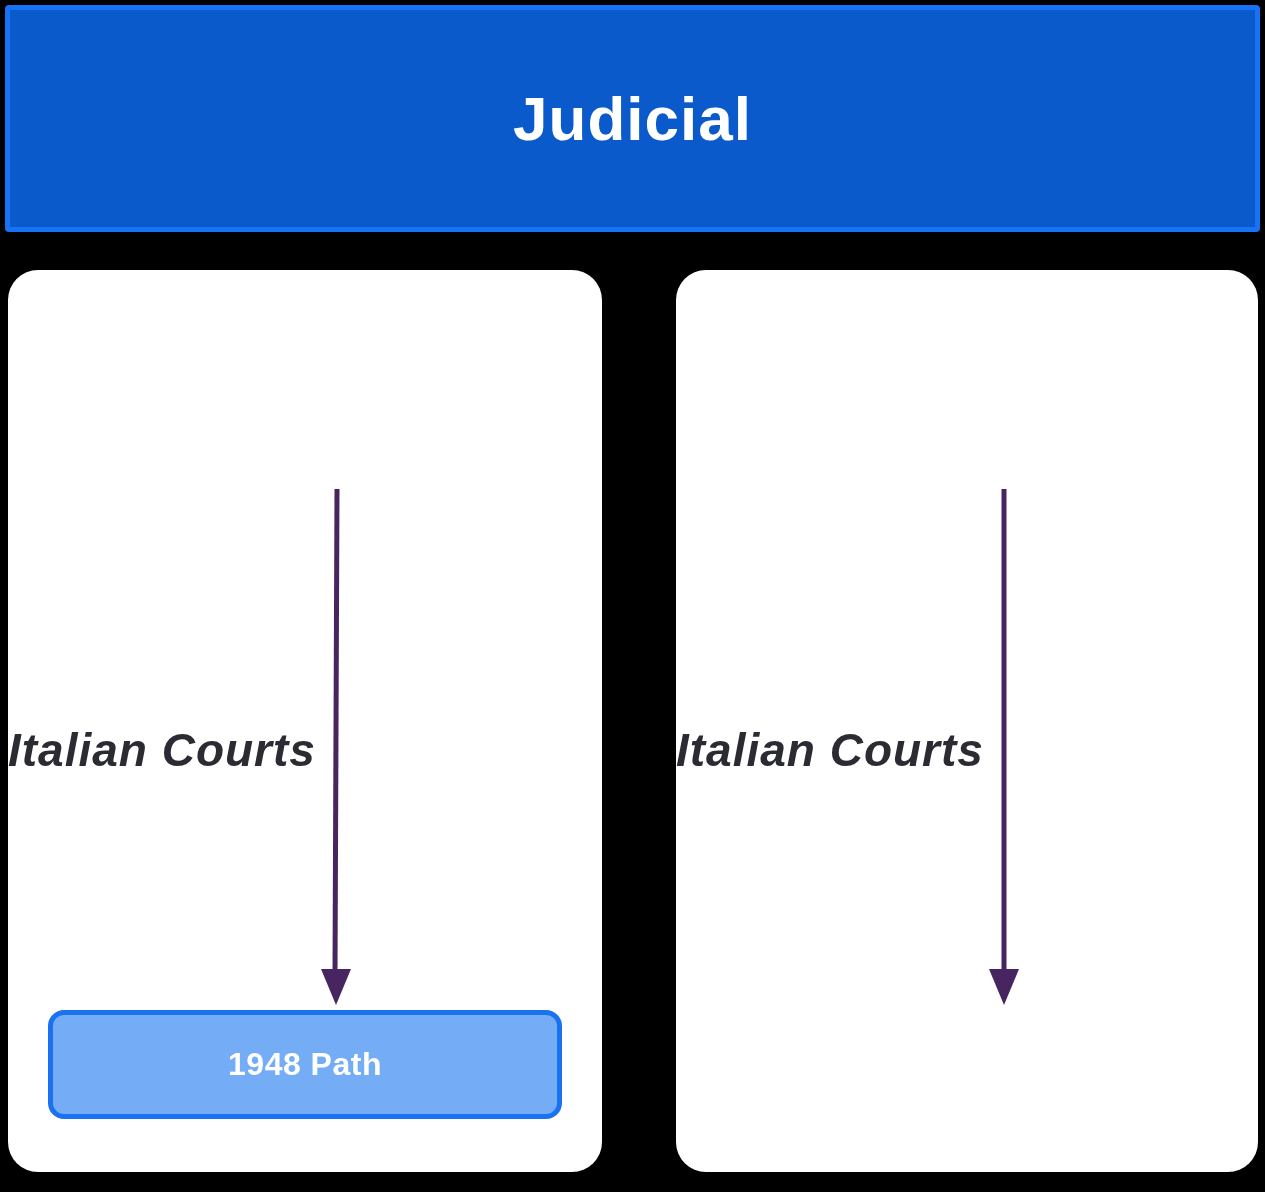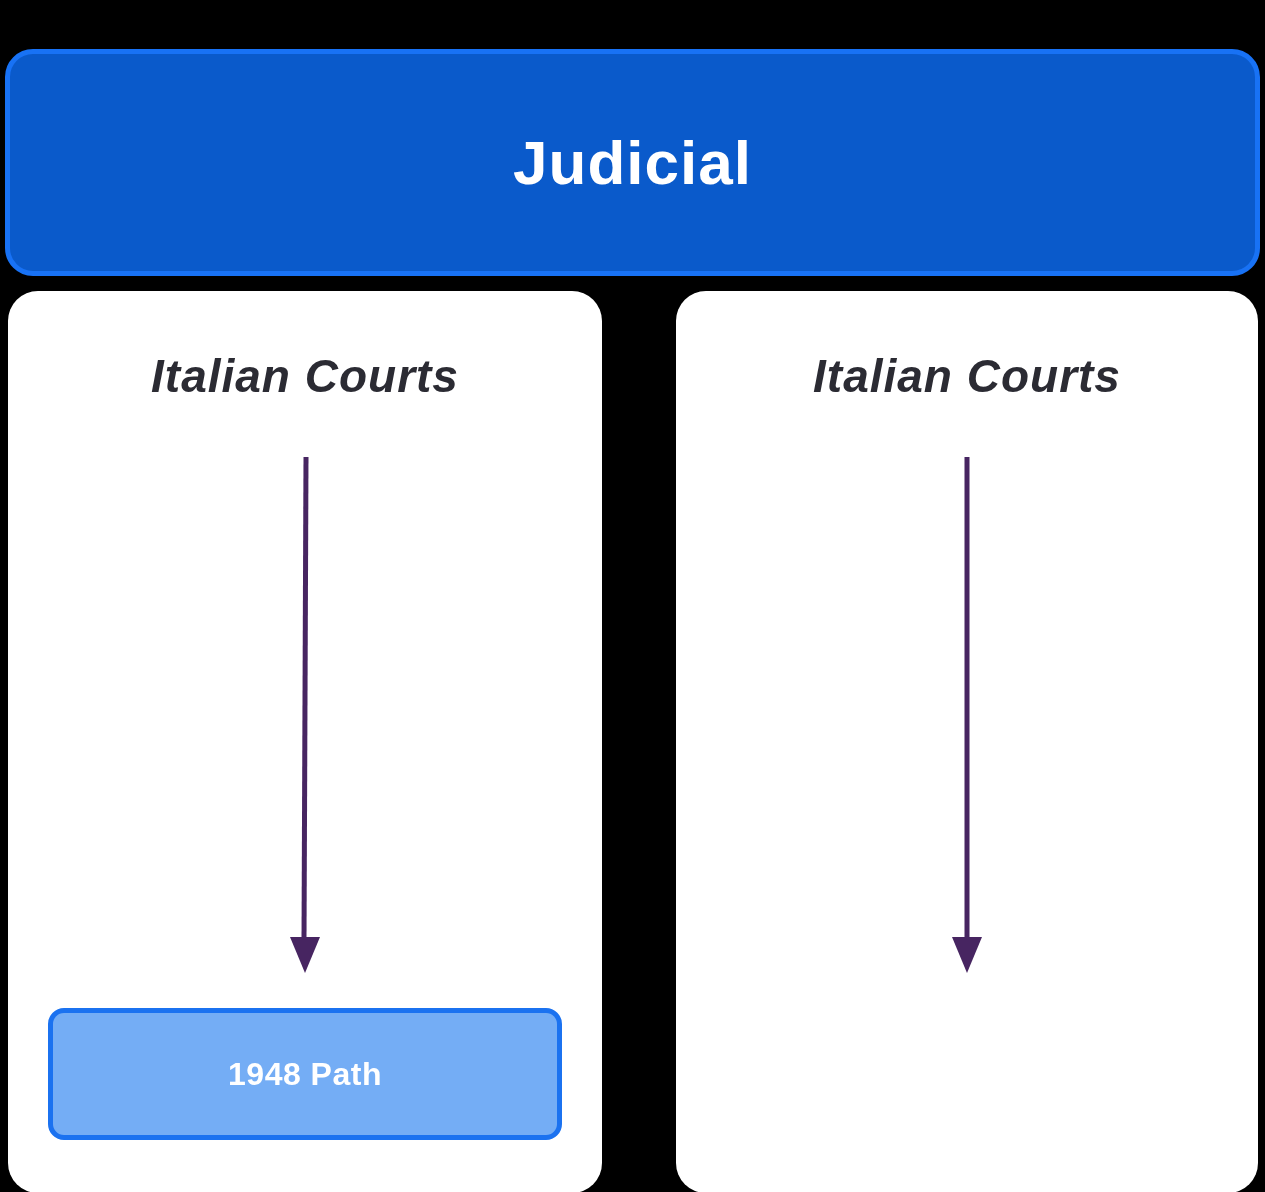--- a/index.html
+++ b/index.html
@@ -25,37 +25,37 @@
     position: relative;
     width: 1265px; height: 1192px;
     background: var(--background);
   }
   .header {
     position: absolute;
     left: 5px; top: 5px;
     width: 1255px; height: 227px;
     background: var(--header-fill);
     border: 5px solid var(--header-border);
-    border-radius: 28px;
-    display: flex; align-items: center; justify-content: center; margin-top: 44px;
+    border-radius: 4px;
+    display: flex; align-items: center; justify-content: center;
   }
   .header-title {
     color: var(--header-text);
     font-size: 62px;
     font-weight: 700;
     letter-spacing: 1px;
   }
   .card {
     position: absolute;
-    top: 291px;
+    top: 270px;
     height: 902px;
     background: var(--card-background);
     border-radius: 30px;
     display: flex;
-    flex-direction: column;
+    flex-direction: row;
     align-items: center;
   }
   .card-left  { left: 8px;   width: 594px; }
   .card-right { left: 676px; width: 582px; }
   .card-title {
     margin-top: 58px;
     font-size: 46px;
     font-weight: 700;
     font-style: italic;
     color: var(--card-title);
@@ -65,21 +65,21 @@
     margin-top: 52px;
     width: 40px;
     height: 520px;
     display: block;
   }
   .arrow line    { stroke: var(--arrow); stroke-width: 5; }
   .arrow polygon { fill: var(--arrow); }
   .path-button {
     position: absolute;
     left: 40px; right: 40px; bottom: 53px;
-    height: 132px;
+    height: 109px;
     background: var(--button-fill);
     border: 5px solid var(--button-border);
     border-radius: 16px;
     display: flex; align-items: center; justify-content: center;
     color: var(--button-text);
     font-size: 32px;
     font-weight: 700;
     letter-spacing: 0.5px;
     cursor: pointer;
   }

